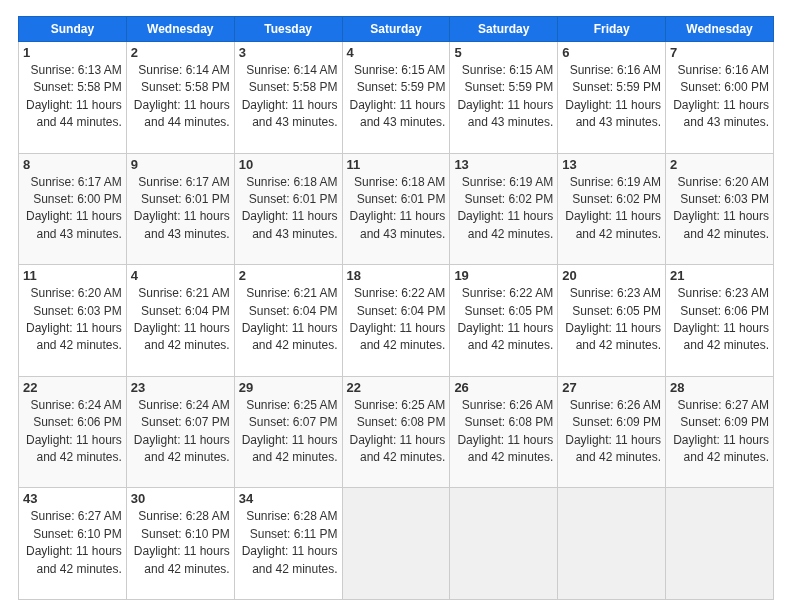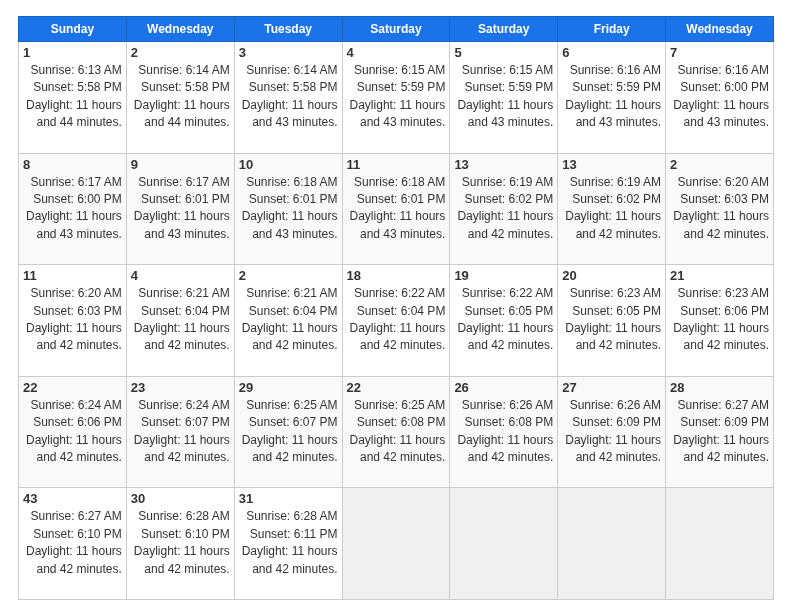--- a/index.html
+++ b/index.html
@@ -245,21 +245,21 @@
         <tr class="row-odd">
           <td>
             <span class="day-num">43</span>
             <div class="day-info">Sunrise: 6:27 AM<br>Sunset: 6:10 PM<br>Daylight: 11 hours and 42 minutes.</div>
           </td>
           <td>
             <span class="day-num">30</span>
             <div class="day-info">Sunrise: 6:28 AM<br>Sunset: 6:10 PM<br>Daylight: 11 hours and 42 minutes.</div>
           </td>
           <td>
-            <span class="day-num">31</span>
+            <span class="day-num">34</span>
             <div class="day-info">Sunrise: 6:28 AM<br>Sunset: 6:11 PM<br>Daylight: 11 hours and 42 minutes.</div>
           </td>
           <td class="empty"></td>
           <td class="empty"></td>
           <td class="empty"></td>
           <td class="empty"></td>
         </tr>
       </tbody>
   </table>
 </div>

